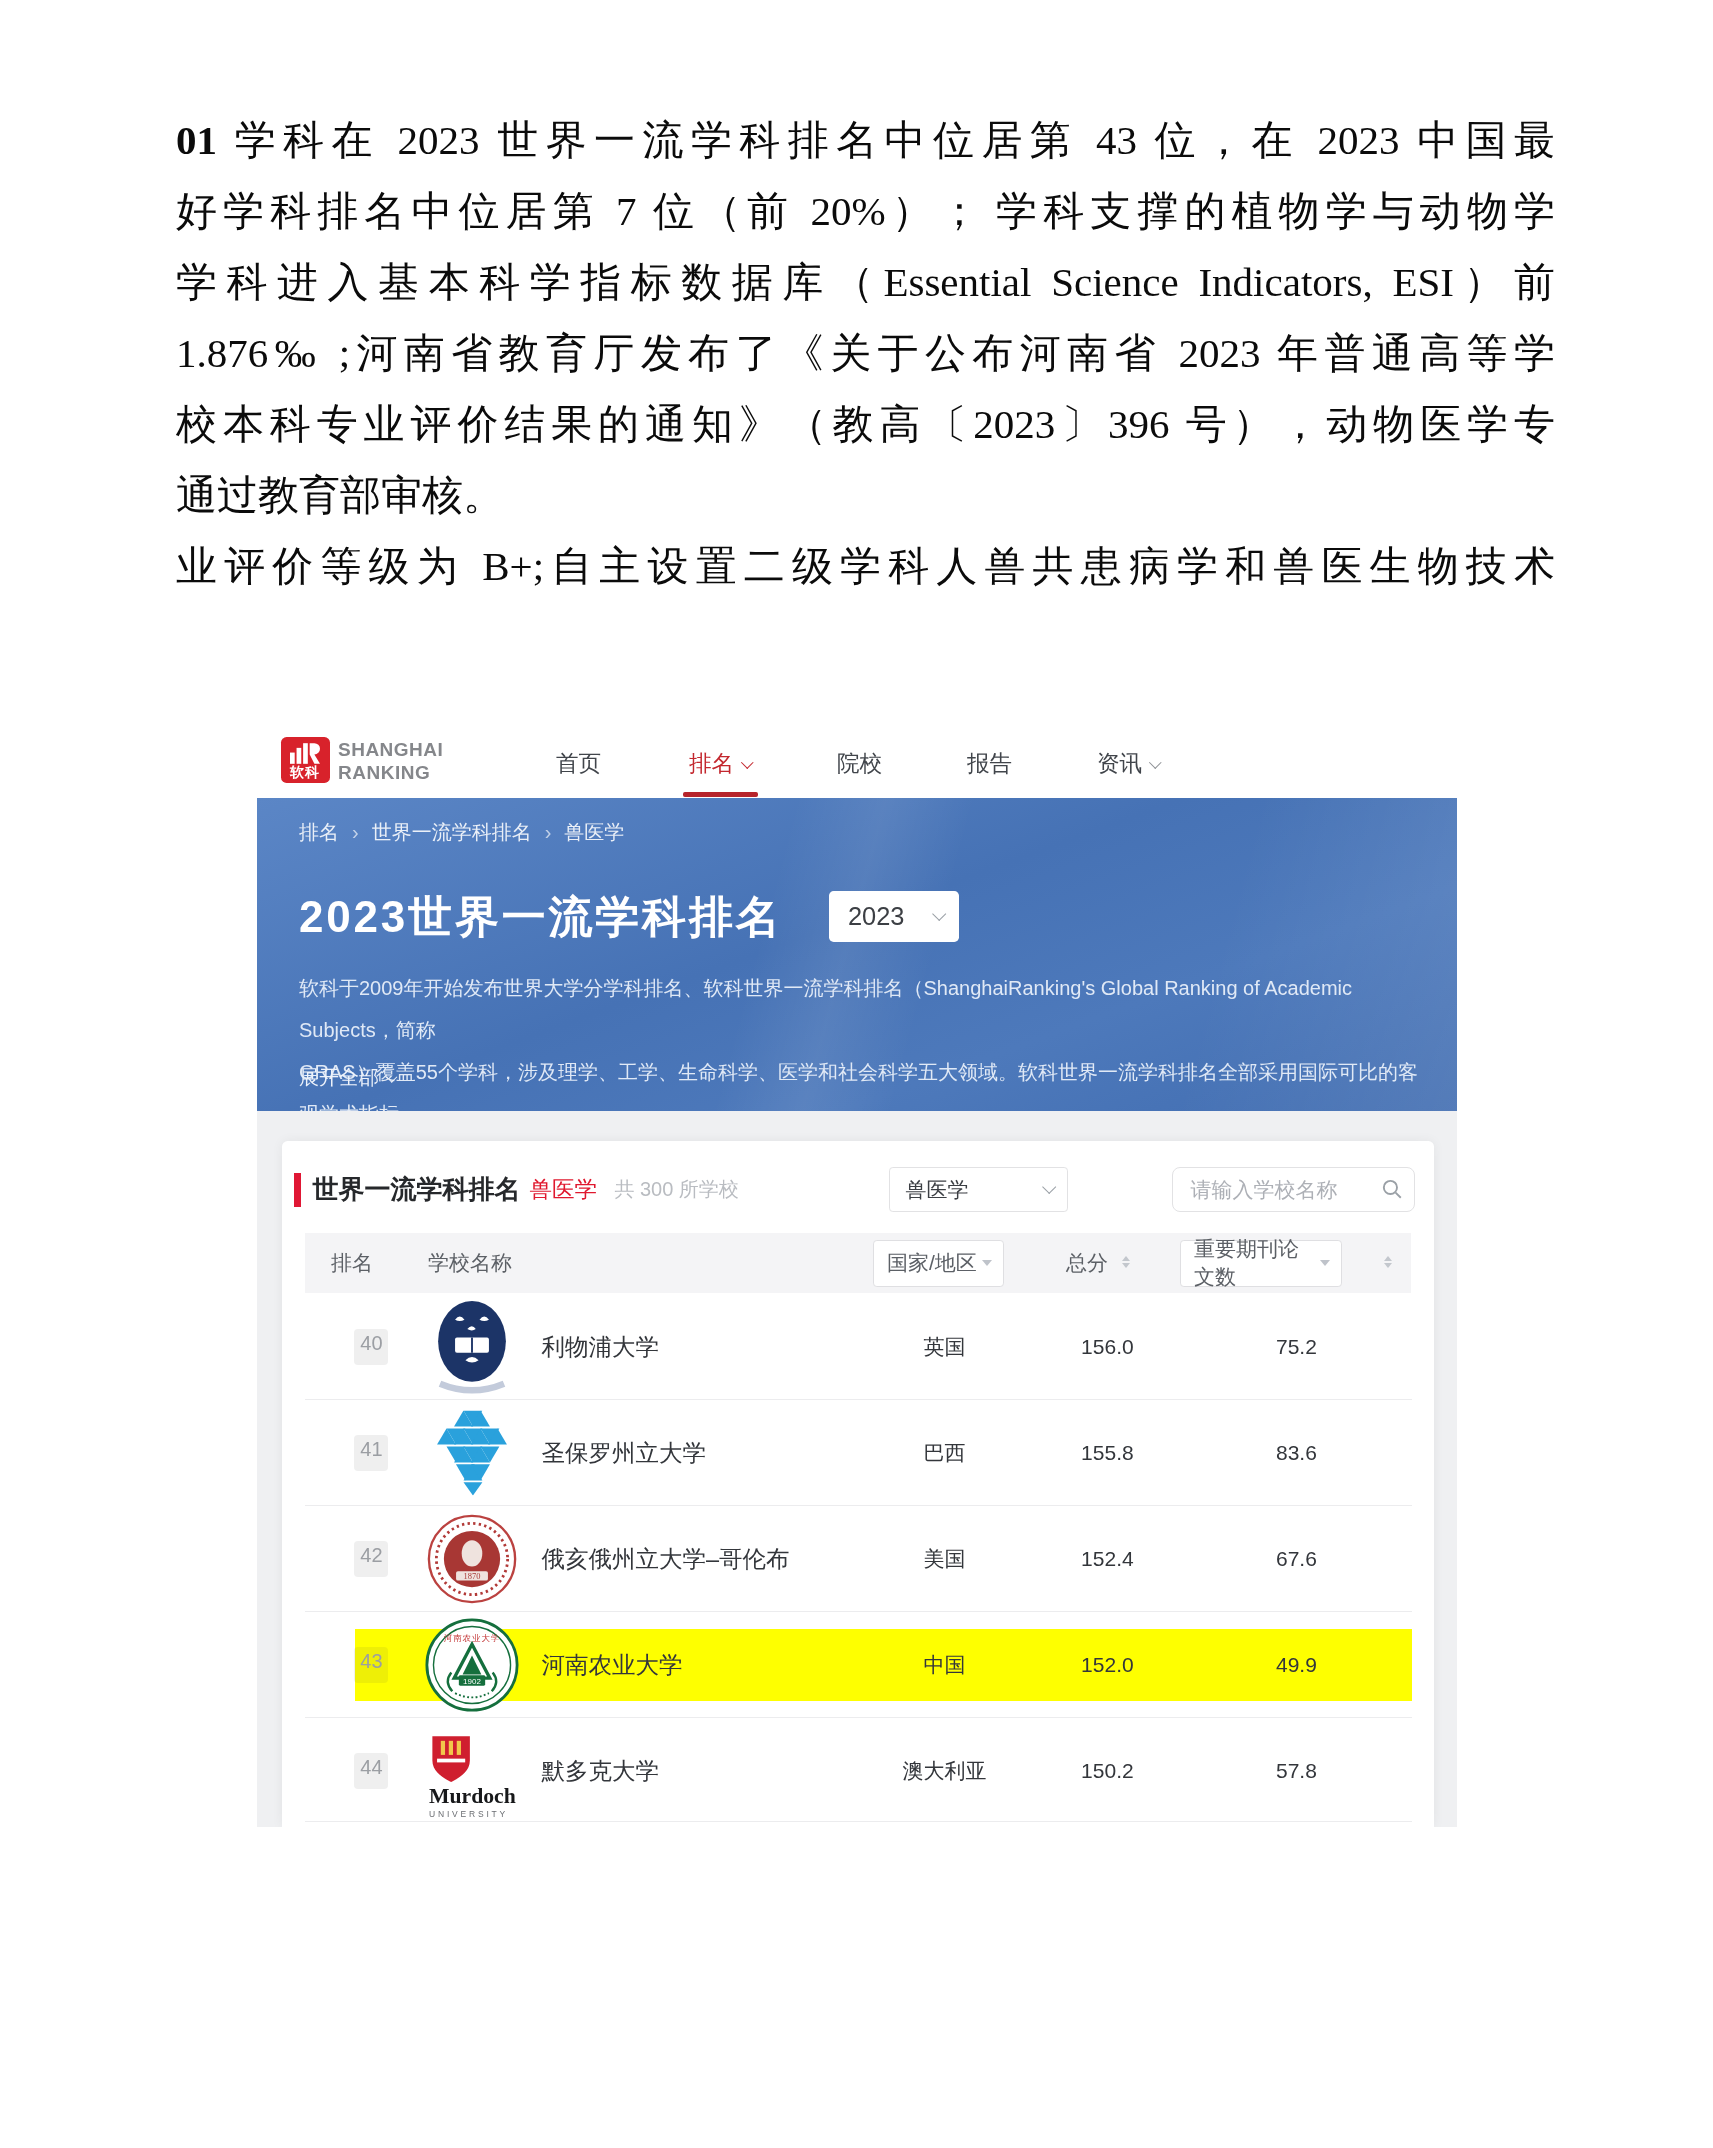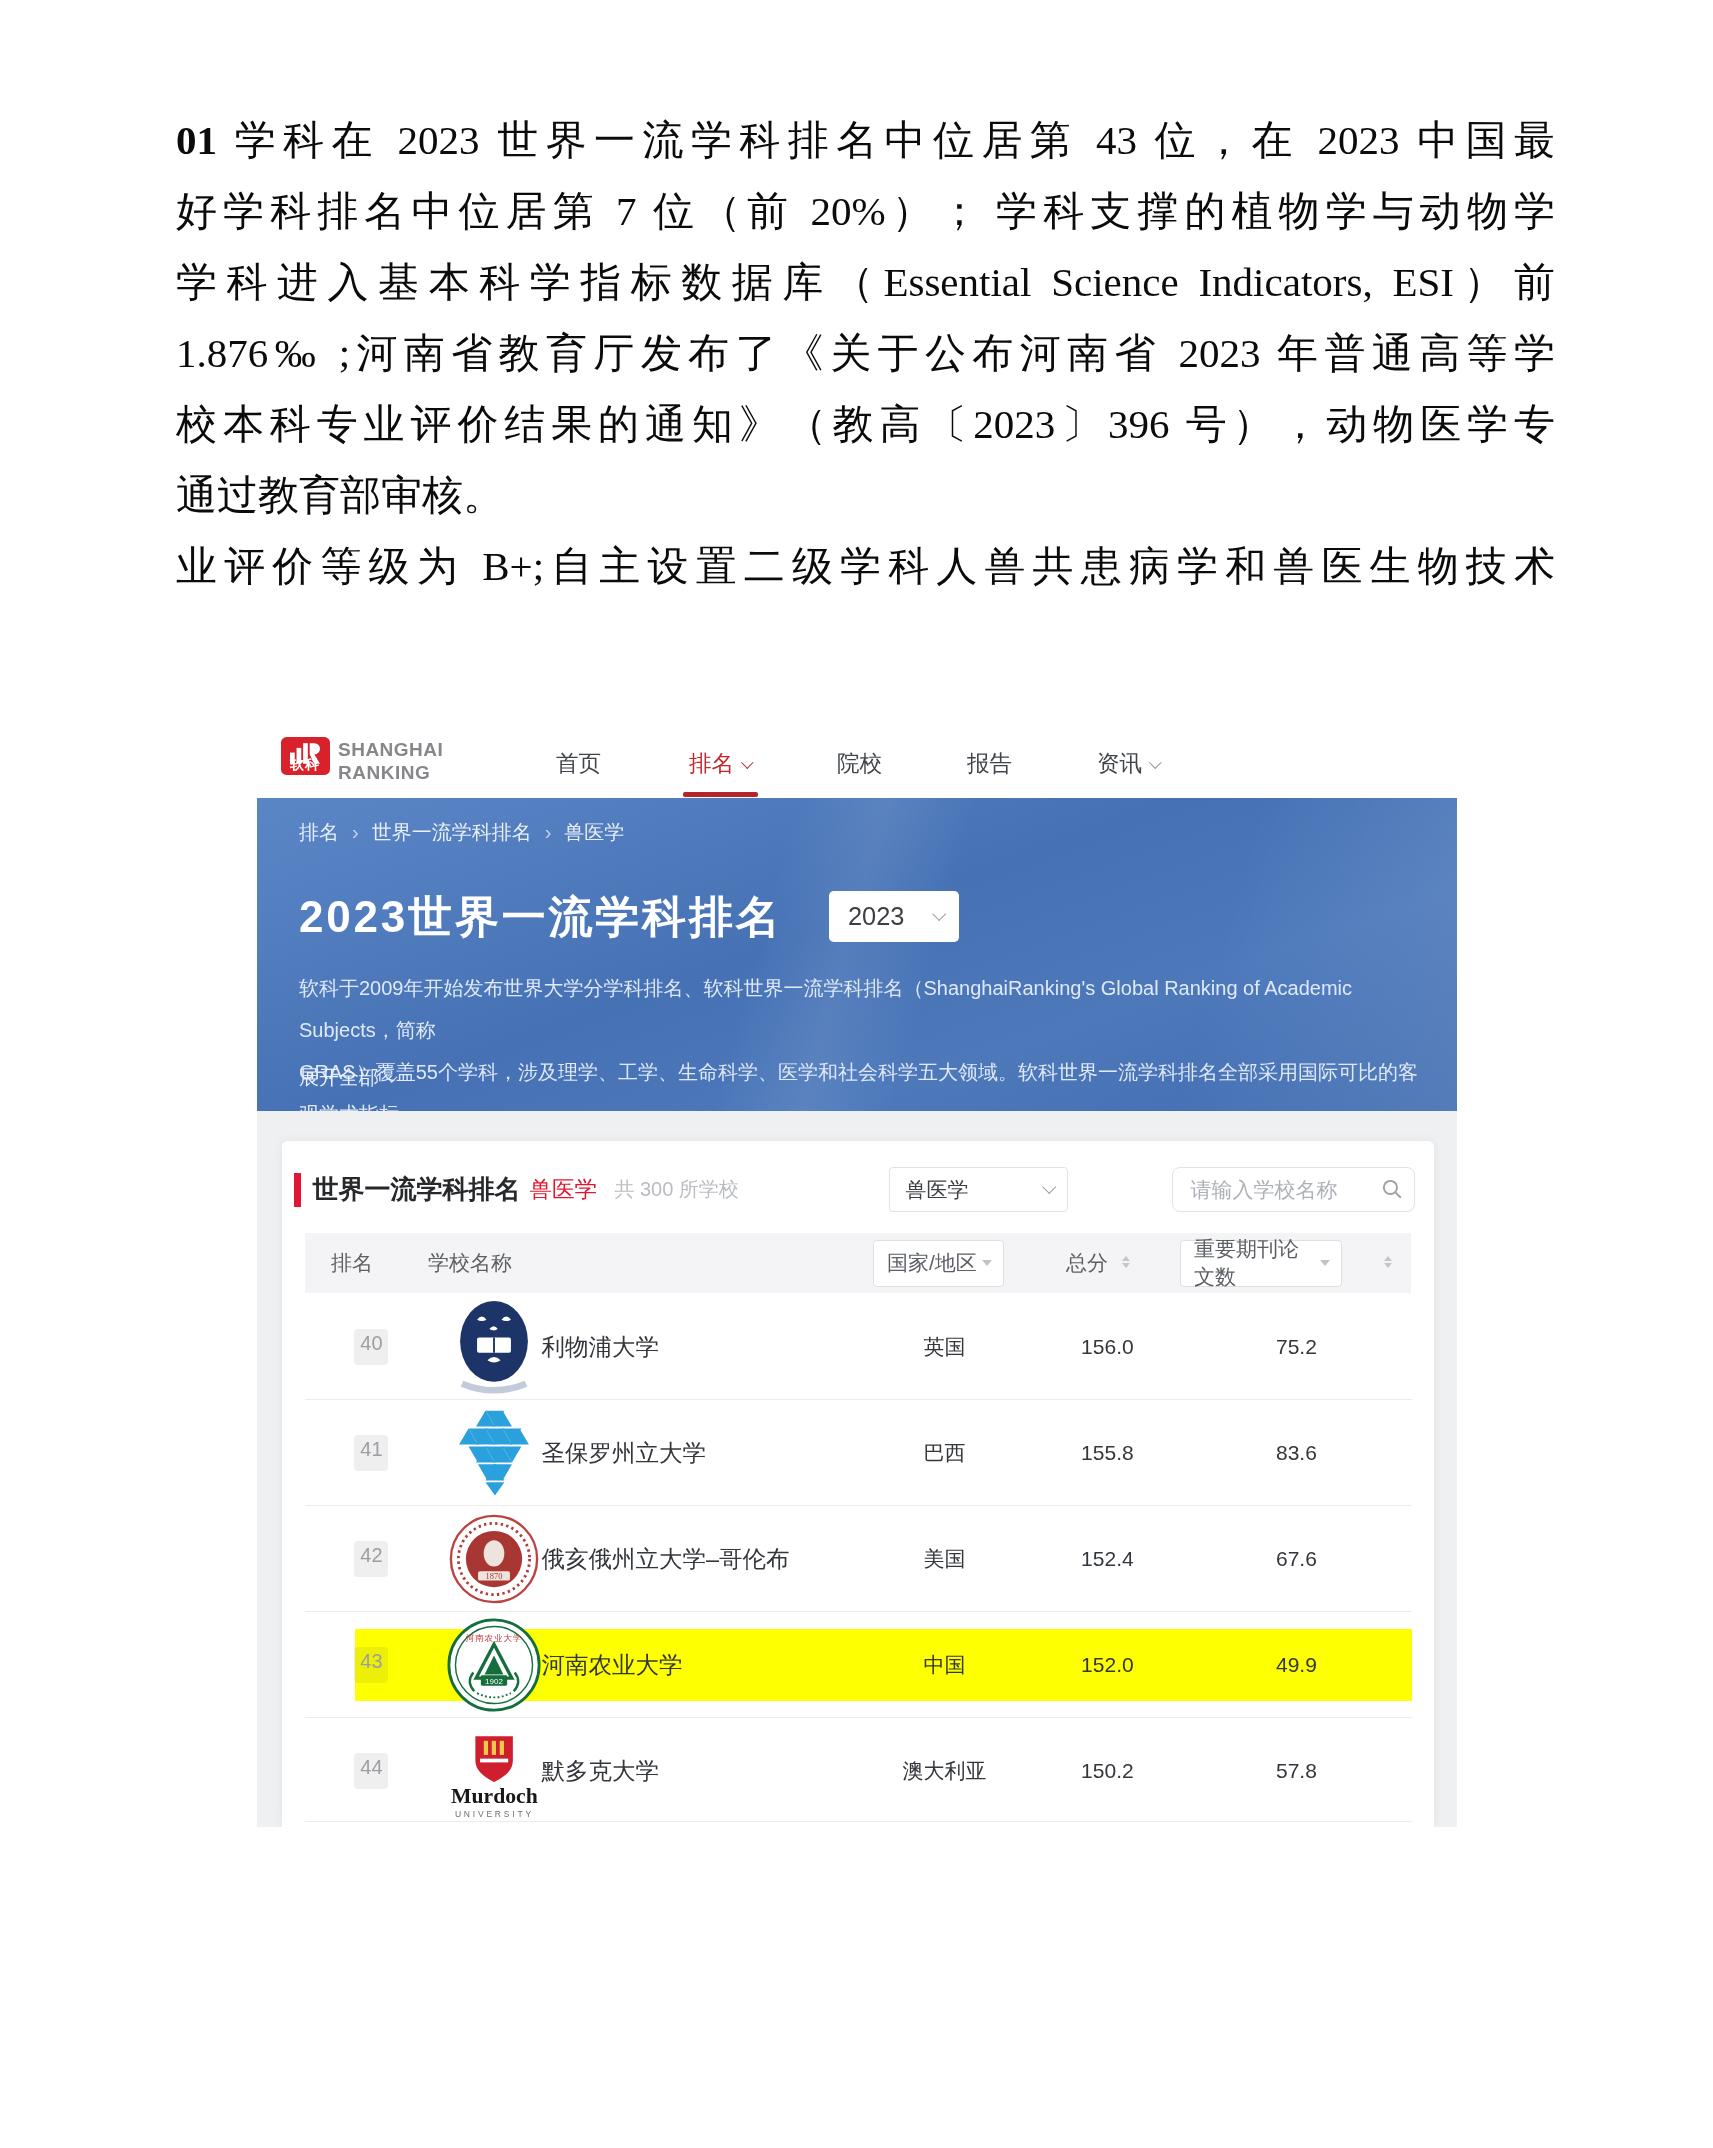--- a/index.html
+++ b/index.html
@@ -12,21 +12,21 @@
   .doc-line{height:71px;line-height:71px;text-align:justify;text-align-last:justify;overflow:hidden;}
   .doc-line.last{text-align-last:left;}
   .doc-bold{font-weight:700;}
 
   
   .shot{position:absolute;left:257px;top:725px;width:1200px;height:1102px;background:#fff;overflow:hidden;}
   .shot *{box-sizing:border-box;}
 
   
   .sh-header{position:absolute;left:0;top:0;width:1200px;height:73px;background:#fff;}
-  .logo-box{position:absolute;left:23.5px;top:12.2px;width:49px;height:38px;background:#d8222b;border-radius:5.6px;
+  .logo-box{position:absolute;left:23.5px;top:12.2px;width:49px;height:46px;background:#d8222b;border-radius:5.6px;
     display:flex;flex-direction:column;align-items:center;justify-content:flex-end;padding-bottom:2.8px;}
   .logo-cn{color:#fff;font-size:14px;font-weight:700;line-height:15px;letter-spacing:0.9px;}
   .logo-bars{position:absolute;top:5.6px;left:9.4px;}
   .logo-en{position:absolute;left:81px;top:14px;font-size:19px;line-height:22.6px;color:#85878b;
     font-weight:700;letter-spacing:0.5px;}
   .nav-item{position:absolute;top:22.6px;font-size:22.6px;color:#41454b;cursor:pointer;white-space:nowrap;}
   .nav-item.active{color:#c3272e;}
   .chev{display:inline-block;width:8.5px;height:8.5px;border-right:1.9px solid currentColor;
     border-bottom:1.9px solid currentColor;transform:rotate(45deg);margin-left:8.5px;vertical-align:3.8px;}
   .nav-underline{position:absolute;left:426px;top:67px;width:75px;height:4.7px;background:#b6242b;border-radius:1.9px;}
@@ -85,22 +85,22 @@
 
   .rows{position:absolute;left:0;top:153px;width:1152px;height:532px;overflow:hidden;}
   .t-row{position:relative;height:106px;cursor:pointer;}
   .t-row::after{content:'';position:absolute;left:22.6px;right:22.6px;bottom:0;height:0.9px;background:#ececee;}
   .t-row.lastrow::after{bottom:1.9px;}
   .t-row>div{position:absolute;z-index:1;}
   .t-row.hl::before{content:'';position:absolute;left:73px;width:1057px;top:50%;height:72px;
     transform:translateY(-50%);background:#feff00;z-index:0;}
   .r-badge{left:72px;top:50%;transform:translateY(-50%);width:34px;height:36px;border-radius:4px;
     background:rgba(70,70,70,.085);color:#9b9ea3;font-size:20px;line-height:28px;text-align:center;}
-  .r-logo{left:212px;top:50%;transform:translate(-50%,-50%);display:flex;flex-direction:column;
-    align-items:center;}
+  .r-logo{left:190px;top:50%;transform:translate(-50%,-50%);display:flex;flex-direction:column;
+    align-items:flex-start;}
   .r-name{left:259px;top:50%;transform:translateY(-50%);font-size:23.5px;color:#33363b;white-space:nowrap;}
   .r-country{left:662px;top:50%;transform:translate(-50%,-50%);font-size:21px;color:#33363b;white-space:nowrap;}
   .r-score{left:825px;top:50%;transform:translate(-50%,-50%);font-size:21px;color:#33363b;}
   .r-papers{left:1014px;top:50%;transform:translate(-50%,-50%);font-size:21px;color:#33363b;}
   .murdoch-name{font-family:"Liberation Serif",serif;font-size:21.7px;font-weight:700;color:#17181a;
     line-height:24.5px;margin-top:0.9px;}
   .murdoch-sub{font-size:8.5px;letter-spacing:2.8px;color:#6a6d72;line-height:11.3px;}
 </style>
 </head>
 <body>

